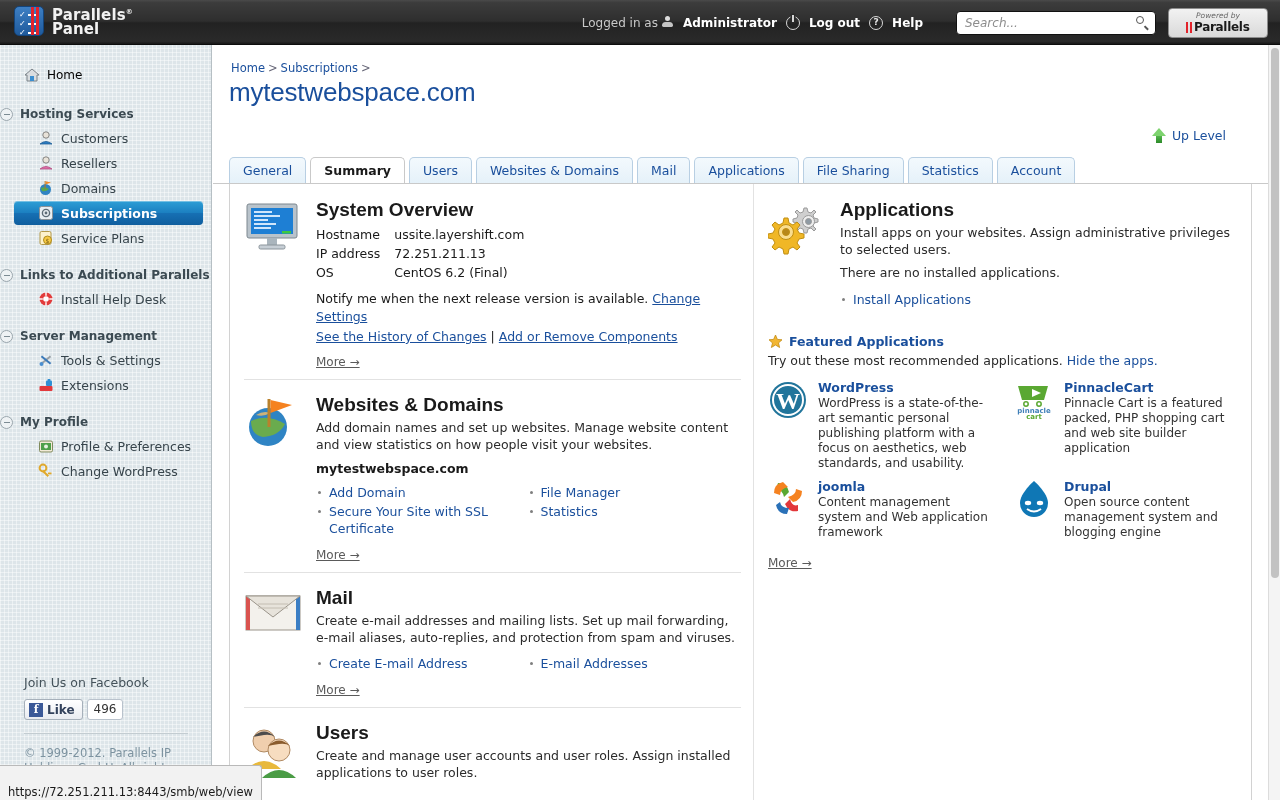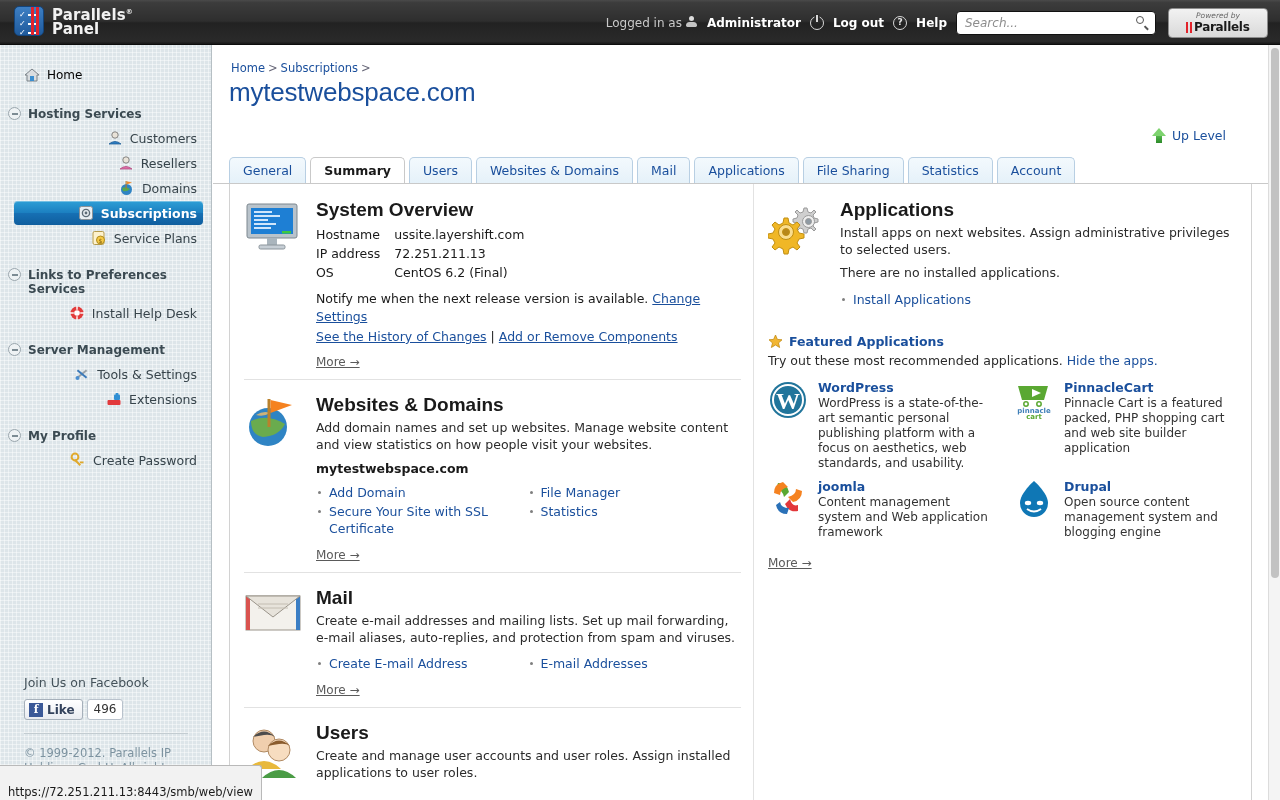--- a/index.html
+++ b/index.html
@@ -79,21 +79,21 @@
     width: 1.6px; height: 7px; background: #d7d7d7;
     box-shadow: 0 0 0 1.5px #2a2a2a;
   }
   .ico-help {
     width: 14px; height: 14px; border-radius: 50%;
     border: 1.6px solid #d7d7d7; color: #e4e4e4;
     font-size: 9px; font-weight: bold; line-height: 11px; text-align: center;
     display: inline-block;
   }
   #search-wrap {
-    position: relative; margin-left: 0;
+    position: relative; margin-left: 24px;
   }
   #search-input {
     width: 200px; height: 24px; border-radius: 4px;
     border: 1px solid #111; padding: 0 24px 0 8px;
     font-family: "DejaVu Sans", "Liberation Sans", sans-serif;
     font-size: 12px; font-style: italic; color: #555;
     background: #fff; outline: none;
   }
   #search-input::placeholder { color: #8d8d8d; font-style: italic; }
   .ico-search {
@@ -130,38 +130,38 @@
       linear-gradient(90deg, rgba(255,255,255,.45) 1px, transparent 1px);
     background-size: 4px 4px, 4px 4px;
     border-right: 1px solid #b6bfc4;
     overflow: hidden;
   }
   .nav-home {
     display: flex; align-items: center; gap: 7px;
     padding: 6px 0 6px 24px; margin-top: 16px;
   }
   .nav-group-hdr {
-    display: flex; gap: 7px;
-    padding: 4px 0 4px 8px; margin-top: 14px;
+    display: flex; align-items: center; gap: 7px;
+    padding: 4px 0 4px 0; margin-top: 14px;
     color: #3b4a52; font-size: 12px; font-weight: bold;
   }
   .collapse-btn {
     width: 13px; height: 13px; border-radius: 50%;
     border: 1px solid #9aa6ad; background: #eef2f4;
     position: relative; flex: 0 0 auto;
   }
   .collapse-btn::after {
     content: ""; position: absolute; left: 2.5px; top: 5px;
     width: 6px; height: 1.5px; background: #7c8b93;
   }
   .nav-item {
     display: flex; align-items: center; gap: 7px;
     padding: 4px 6px 4px 24px; margin: 1px 8px 1px 14px;
     border-radius: 4px; color: #37444b; font-size: 12.5px;
-    cursor: default; position: relative; justify-content: flex-end;
+    cursor: default; position: relative;
   }
   .nav-item .ni-label { white-space: nowrap; }
   .nav-item.active {
     background: linear-gradient(to bottom, #2e9fd6 0%, #1b7fc0 50%, #1670b4 51%, #0f5e9e 100%);
     color: #ffffff; font-weight: bold;
     box-shadow: inset 0 1px 0 rgba(255,255,255,.35);
   }
   .nav-icon { width: 16px; height: 16px; flex: 0 0 auto; position: relative; }
 
   #fb-block {
@@ -469,21 +469,21 @@
         <rect x="2" y="1.5" width="11" height="13" rx="1.5" fill="#fdf2cd" stroke="#b59a4a"></rect>
         <circle cx="9.5" cy="10" r="4" fill="#f6c945" stroke="#b08d20"></circle>
         <text x="9.5" y="12.5" font-size="6" text-anchor="middle" fill="#7a5d10">$</text>
       </svg>
     </span>
     <span class="ni-label">Service Plans</span>
   </div>
 
   <div class="nav-group-hdr">
     <span class="collapse-btn"></span>
-    <span>Links to Preferences Services</span>
+    <span>Links to Additional Parallels</span>
   </div>
   <div class="nav-item">
     <span class="nav-icon">
       <svg width="16" height="16" viewBox="0 0 16 16">
         <circle cx="8" cy="8" r="6.5" fill="#e23b3b"></circle>
         <circle cx="8" cy="8" r="2.8" fill="#ffffff"></circle>
         <rect x="7.3" y="0.8" width="1.4" height="4" fill="#ffffff"></rect>
         <rect x="7.3" y="11.2" width="1.4" height="4" fill="#ffffff"></rect>
         <rect x="0.8" y="7.3" width="4" height="1.4" fill="#ffffff"></rect>
         <rect x="11.2" y="7.3" width="4" height="1.4" fill="#ffffff"></rect>
@@ -517,26 +517,36 @@
     <span class="ni-label">Extensions</span>
   </div>
 
   <div class="nav-group-hdr">
     <span class="collapse-btn"></span>
     <span>My Profile</span>
   </div>
   <div class="nav-item">
     <span class="nav-icon">
       <svg width="16" height="16" viewBox="0 0 16 16">
+        <rect x="1.5" y="3" width="13" height="11" rx="1.5" fill="#f2ead7" stroke="#7f8a5c"></rect>
+        <rect x="3" y="5" width="10" height="7" fill="#4fa04a"></rect>
+        <circle cx="8" cy="8.5" r="2" fill="#e9f2e2"></circle>
+      </svg>
+    </span>
+    <span class="ni-label">Profile &amp; Preferences</span>
+  </div>
+  <div class="nav-item">
+    <span class="nav-icon">
+      <svg width="16" height="16" viewBox="0 0 16 16">
         <circle cx="5" cy="5" r="3.4" fill="none" stroke="#e0a92c" stroke-width="2"></circle>
         <rect x="6.5" y="6.5" width="2" height="8" fill="#e0a92c" transform="rotate(-45 7.5 10.5)"></rect>
         <rect x="10" y="9.5" width="3.5" height="1.8" fill="#e0a92c"></rect>
       </svg>
     </span>
-    <span class="ni-label">Create Password</span>
+    <span class="ni-label">Change WordPress</span>
   </div>
 
   <div id="fb-block">
     <div id="fb-title">Join Us on Facebook</div>
     <div id="fb-row">
       <div id="fb-like">
         <span id="fb-f">f</span>
         <span>Like</span>
       </div>
       <div id="fb-count">496</div>
@@ -717,21 +727,21 @@
             </g>
             <g fill="#f0b726" stroke="#c08e12" stroke-width="1">
               <path d="M16 16 l4 0 1 5 4 2 4-3 3 3 -3 4 2 4 5 1 0 4 -5 1 -2 4 3 4 -3 3 -4-3 -4 2 -1 5 -4 0 -1-5 -4-2 -4 3 -3-3 3-4 -2-4 -5-1 0-4 5-1 2-4 -3-4 3-3 4 3 4-2z"></path>
               <circle cx="18" cy="30" r="7.5" fill="#fadd8e"></circle>
               <circle cx="18" cy="30" r="3.5" fill="#b7871a"></circle>
             </g>
           </svg>
         </div>
         <div class="sect-body">
           <h2 class="sect-title">Applications</h2>
-          <div class="sect-desc">Install apps on next websites. Assign administrative privileges to selected users.</div>
+          <div class="sect-desc">Install apps on your websites. Assign administrative privileges to selected users.</div>
           <div class="sect-desc">There are no installed applications.</div>
           <div class="bullets">
             <ul style="width:100%;">
               <li><a href="#">Install Applications</a></li>
             </ul>
           </div>
         </div>
       </div>
 
       <div id="featured-hdr">

